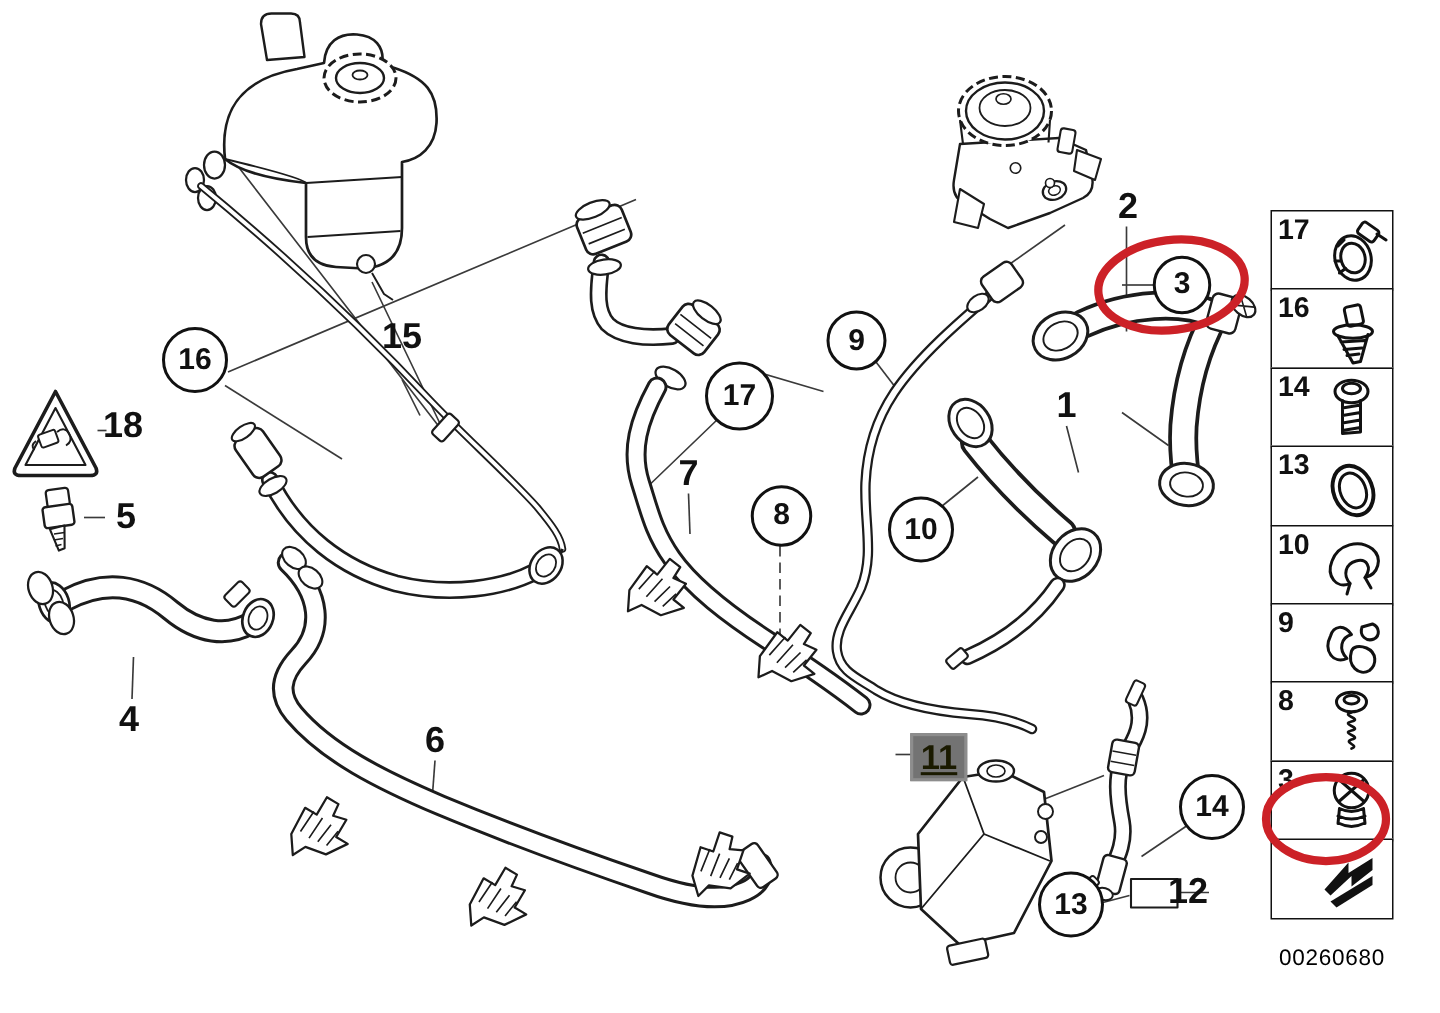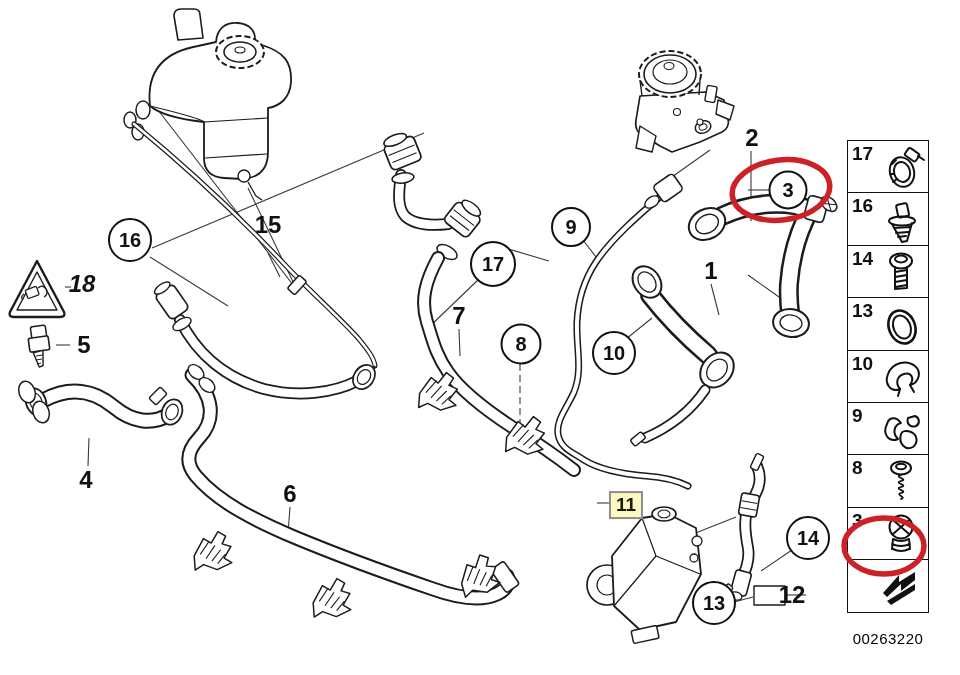--- a/index.html
+++ b/index.html
@@ -15,22 +15,22 @@
   .od{stroke:#1c1c1c;fill:none;stroke-linejoin:round;}
   .ln{stroke:#3a3a3a;stroke-width:1.1;fill:none;}
   
   .callout{position:absolute;z-index:3;transform:translate(-50%,-50%);
            color:#111;font-weight:bold;text-align:center;cursor:pointer;}
   .callout.plain{font-size:24px;line-height:1;background:transparent;}
   .callout.circled, .callout.circled-red{
       background:#fff;border:2.4px solid #111;border-radius:50%;
       display:flex;align-items:center;justify-content:center;font-size:20px;}
   .callout.highlighted{
-      background:#fef9c3;border:2px solid #8d8d8d;font-size:19px;
-      padding:1px 5px;line-height:1.15;color:#1a1a00;}
+      background:#737373;border:2px solid #8d8d8d;font-size:23px;
+      padding:1px 5px;line-height:1.15;color:#1a1a00;text-decoration:underline;}
   
   .legend{position:absolute;left:847px;top:140px;z-index:2;width:82px;}
   .legend-cell{box-sizing:border-box;width:82px;height:54px;border:1.6px solid #111;
       margin-top:-1.6px;background:#fff;position:relative;cursor:pointer;}
   .legend-cell:first-child{margin-top:0;}
   .legend-num{position:absolute;left:4px;top:2px;font-weight:bold;font-size:19px;color:#111;}
   .legend-ic{position:absolute;right:2px;top:3px;}
   .legend-code{position:absolute;left:840px;top:630px;width:96px;z-index:2;
       font-size:15px;color:#000;text-align:center;letter-spacing:.5px;}
 </style>
@@ -294,21 +294,21 @@
       <div class="callout circled" style="left: 521px; top: 344px; width: 37px; height: 37px;">8</div>
       <div class="callout circled" style="left: 571px; top: 227px; width: 36px; height: 36px;">9</div>
       <div class="callout circled" style="left: 614px; top: 353px; width: 40px; height: 40px;">10</div>
       <div class="callout highlighted" style="left: 626px; top: 505px;">11</div>
       <div class="callout plain" style="left: 792px; top: 595px;">12</div>
       <div class="callout circled" style="left: 714px; top: 603px; width: 40px; height: 40px;">13</div>
       <div class="callout circled" style="left: 808px; top: 538px; width: 40px; height: 40px;">14</div>
       <div class="callout plain" style="left: 268px; top: 225px;">15</div>
       <div class="callout circled" style="left: 130px; top: 240px; width: 40px; height: 40px;">16</div>
       <div class="callout circled" style="left: 493px; top: 264px; width: 42px; height: 42px;">17</div>
-      <div class="callout plain" style="left: 82px; top: 284px; font-style: italic;">18</div>
+      <div class="callout plain" style="left: 82px; top: 284px;">18</div>
     </div>
 
   <div class="legend" id="legend">
       <div class="legend-cell">
         <span class="legend-num">17</span>
         <span class="legend-ic">
           <svg width="48" height="48" viewBox="0 0 48 48" fill="none" stroke="#111" stroke-width="2" stroke-linecap="round" stroke-linejoin="round">
             <ellipse cx="24" cy="28" rx="12" ry="15" transform="rotate(-15 24 28)"></ellipse>
             <ellipse cx="24" cy="28" rx="8" ry="10" transform="rotate(-15 24 28)"></ellipse>
             <rect x="28" y="6" width="13" height="9" rx="2" transform="rotate(35 34 10)"></rect>
@@ -387,19 +387,19 @@
       <div class="legend-cell">
         <span class="legend-num"></span>
         <span class="legend-ic">
           <svg width="48" height="48" viewBox="0 0 48 48" fill="none" stroke="#111" stroke-width="2" stroke-linecap="round" stroke-linejoin="round">
             <path d="M5,30 L21,12 L21,19 L37,9 L37,17 L23,28 L23,21 L9,34 Z" fill="#111" stroke="none"></path>
             <path d="M9,38 L37,21 L37,27 L13,42 Z" fill="#111" stroke="none"></path>
           </svg>
         </span>
       </div>
     </div>
-  <div class="legend-code">00263220</div>
+  <div class="legend-code">00260680</div>
 
   <svg id="overlay" width="960" height="675" viewBox="0 0 960 675">
     <ellipse cx="781" cy="190" rx="49" ry="30" fill="none" stroke="#cc2127" stroke-width="5.5" transform="rotate(-7 781 190)"></ellipse>
     <ellipse cx="884" cy="546" rx="40" ry="28" fill="none" stroke="#cc2127" stroke-width="5.5"></ellipse>
   </svg>
 </div>
 
 </body></html>

